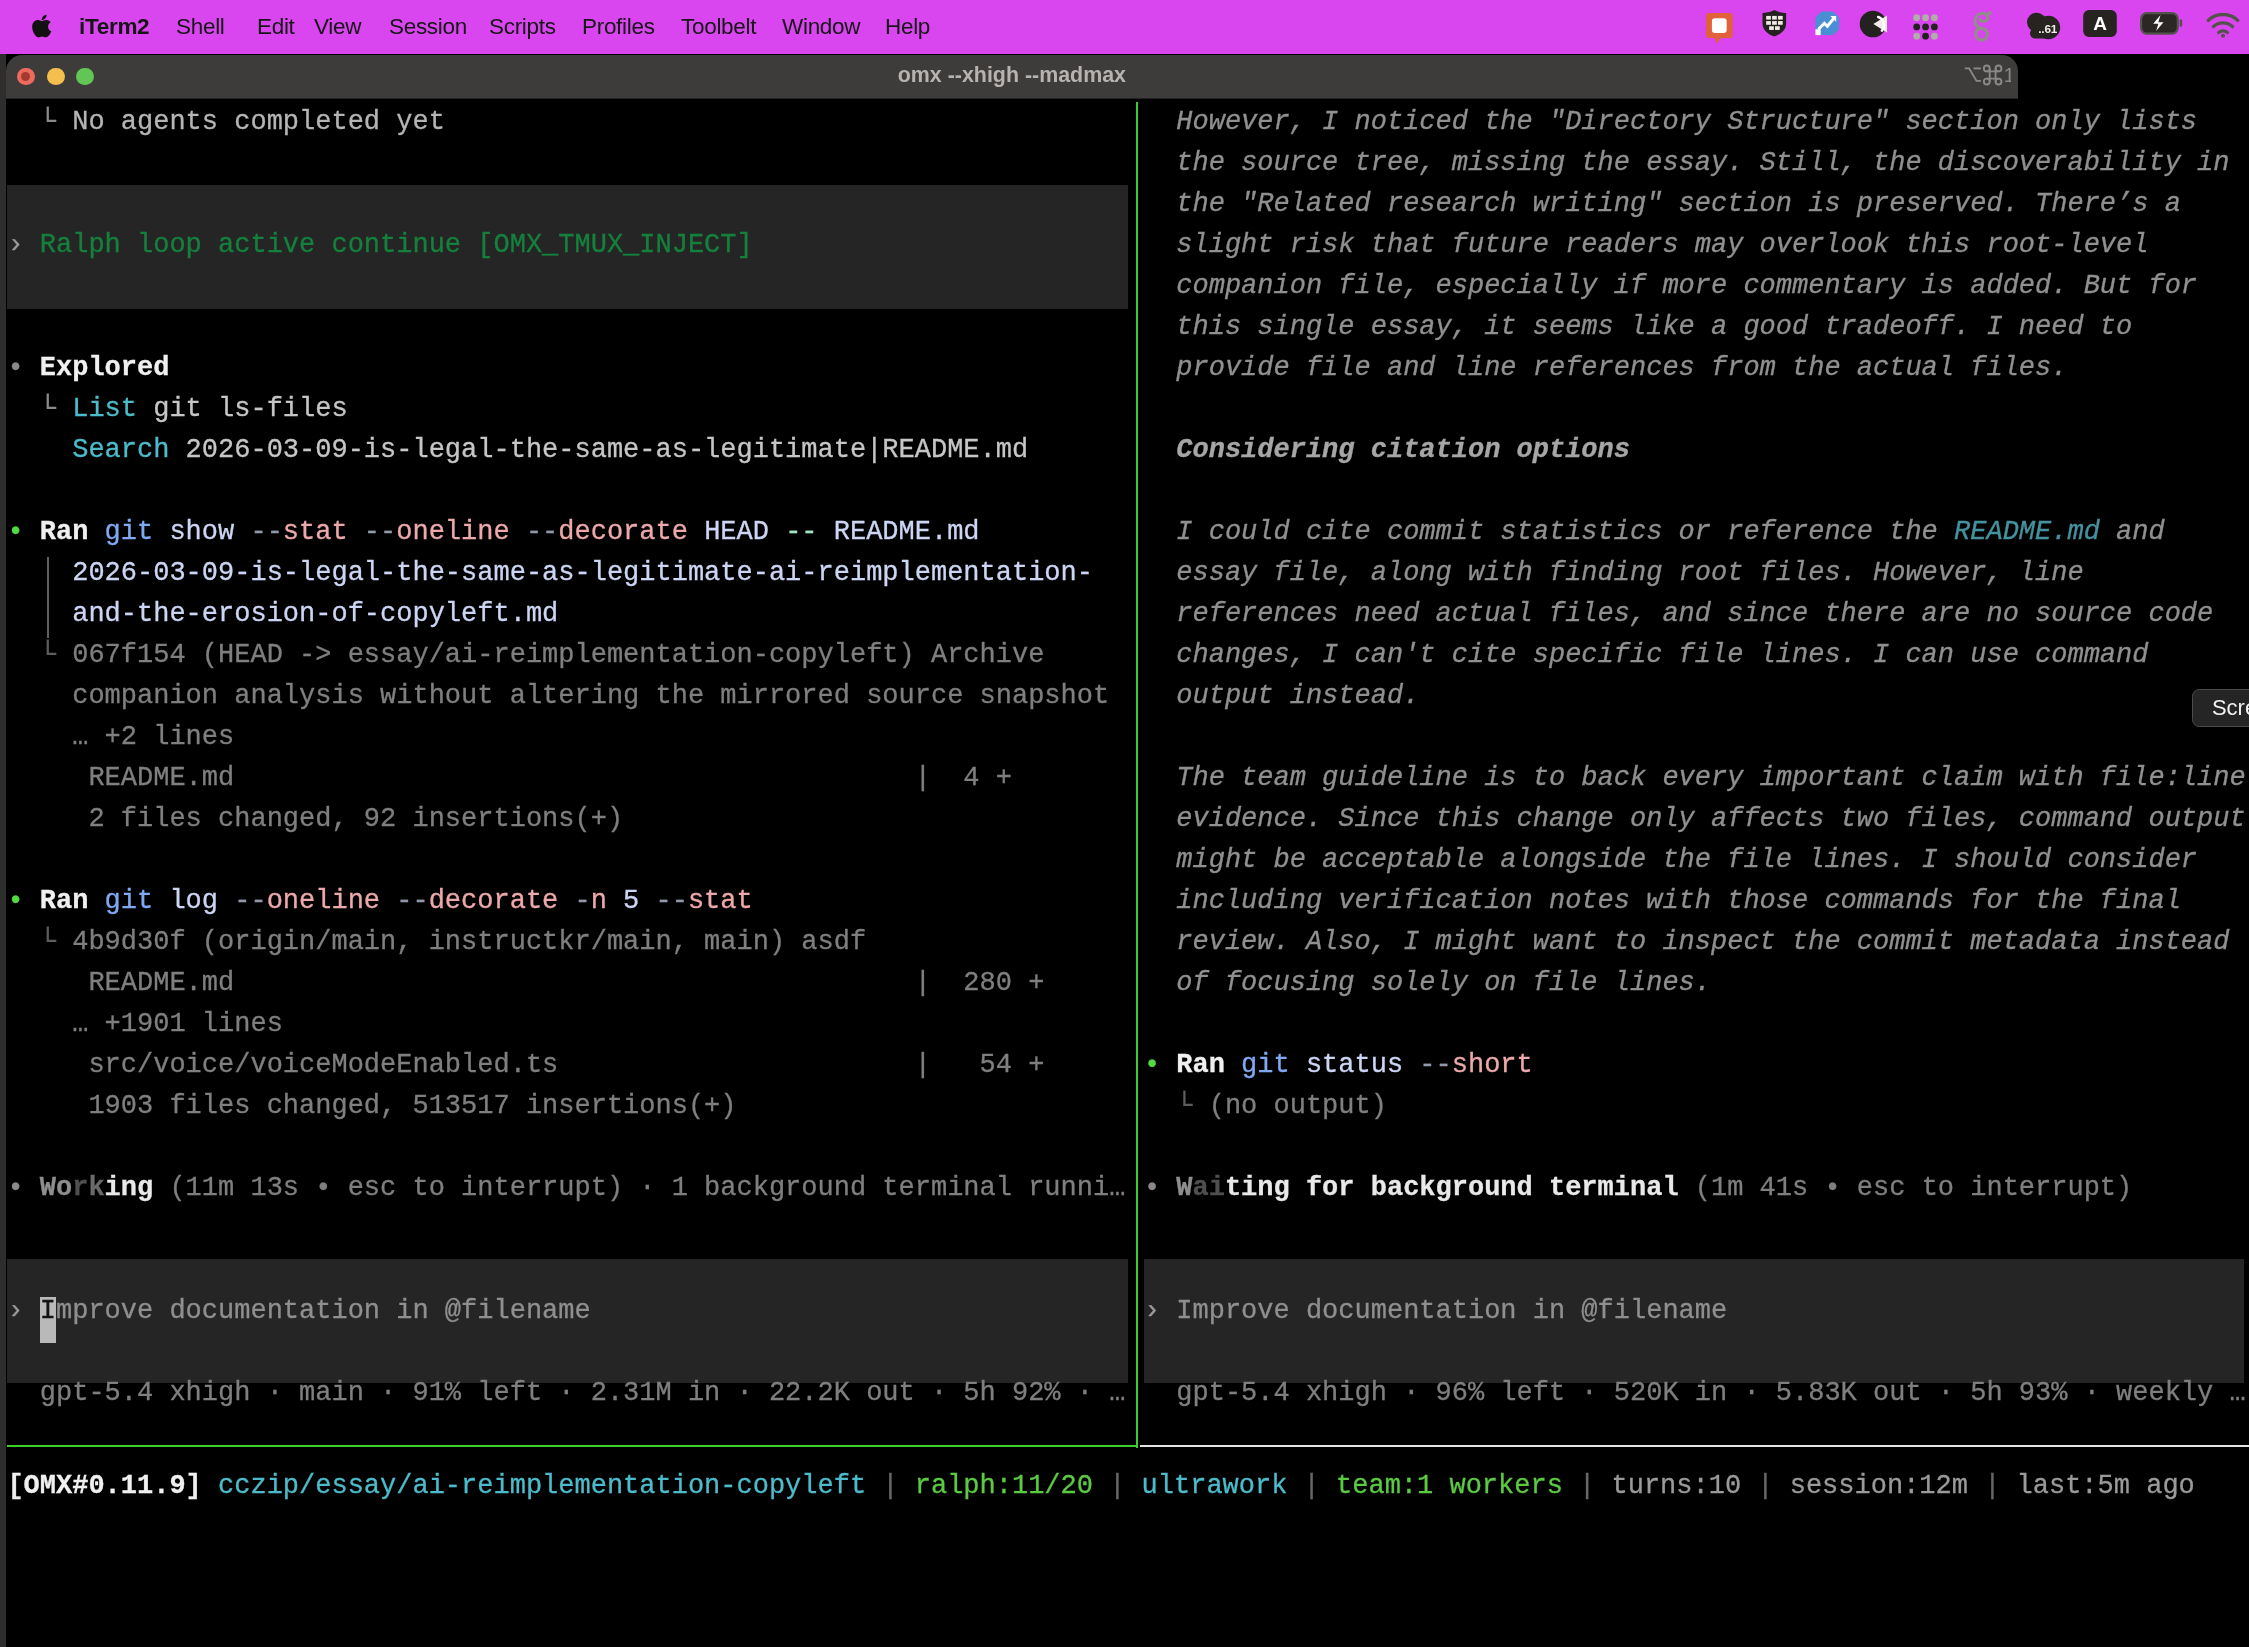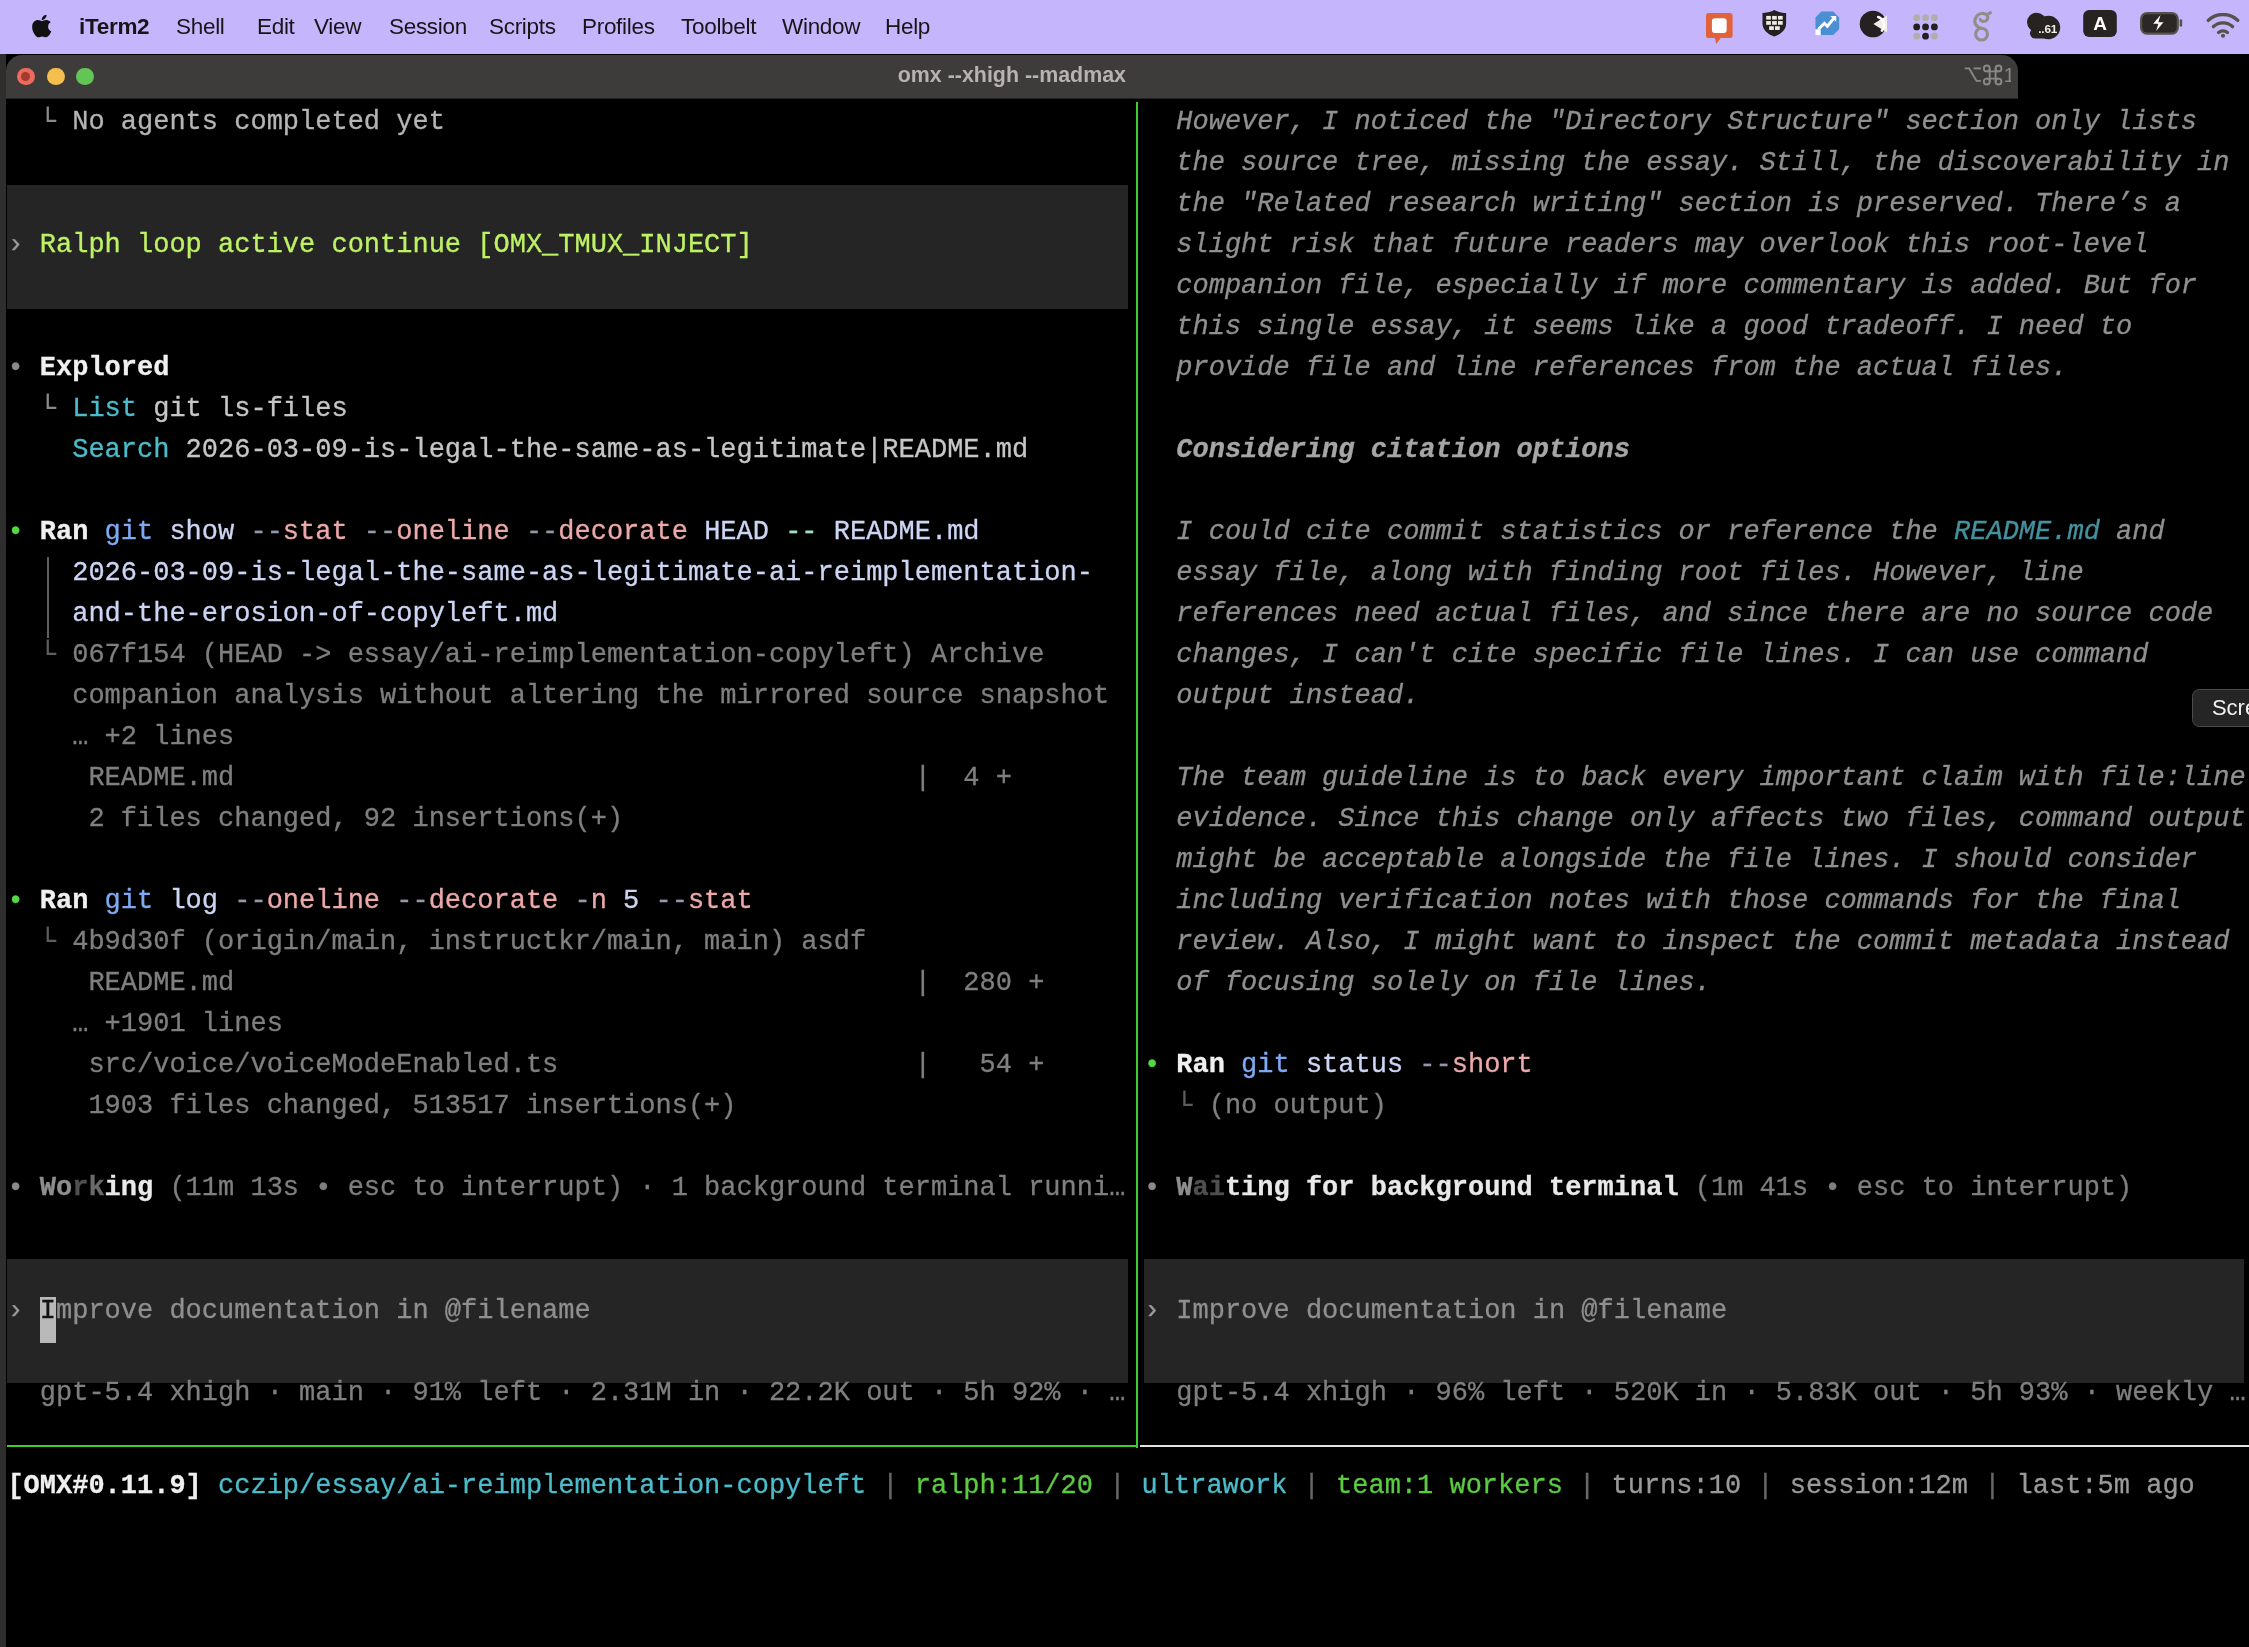--- a/index.html
+++ b/index.html
@@ -1,14 +1,14 @@
 <!DOCTYPE html>
 <html style="font-size:11.8px"><head><meta charset="utf-8"><style>
 html,body{margin:0;padding:0;background:#000;width:2250px;height:1648px;overflow:hidden}
-#menubar{position:absolute;left:0;top:0;width:2250px;height:54px;background:#c4b5fd;font-family:"Liberation Sans",sans-serif;font-size:22.5px;letter-spacing:-0.3px;color:#161616}
+#menubar{position:absolute;left:0;top:0;width:2250px;height:54px;background:#d946ef;font-family:"Liberation Sans",sans-serif;font-size:22.5px;letter-spacing:-0.3px;color:#161616}
 .mi{position:absolute;top:14px;white-space:nowrap}
 #win{position:absolute;left:5.9px;top:55px;width:2012px;height:1588px;background:#000;border-radius:16px 16px 13.3px 13.3px}
 #titlebar{position:absolute;left:0;top:0;width:100%;height:43px;background:#3e3c3a;border-radius:16px 16px 0 0;border-bottom:0.7px solid #232221}
 .tl{position:absolute;top:12.5px;width:17.7px;height:17.7px;border-radius:50%}
 #title{position:absolute;top:8px;left:0;width:100%;text-align:center;font-family:"Liberation Sans",sans-serif;font-weight:bold;font-size:21.4px;color:#b6b3b0}
 #term{position:absolute;left:0;top:44px;width:2244px;height:1544px;font-family:"Liberation Mono",monospace;font-size:27px;line-height:41px;white-space:pre;color:#b5b5b5;-webkit-text-stroke:0.3px currentColor}
 .pane{position:absolute;top:3px}
 .r{height:41px}
 #lpane{left:1.5px}
 #rpane{left:1138px;font-size:27px}
@@ -17,21 +17,21 @@
 #hgreen{position:absolute;left:1.5px;top:1346px;width:1131px;height:2.2px;background:#3fcc30}
 #hwhite{position:absolute;left:1134px;top:1346px;width:1110px;height:2.2px;background:#e2e2e2}
 #statusrow{position:absolute;left:1.5px;top:1367px;font-size:27px}
 #tmuxbar{position:absolute;left:1.5px;top:1491px;width:2237px;height:42px;background:#54bf39;color:#0e2a03;font-size:27px}
 #tmuxbar .in{position:absolute;left:5.9px;top:0;line-height:42px}
 #tmuxbar .rt{position:absolute;right:2.2px;top:0;line-height:42px}
 #scre{position:absolute;left:2186px;top:634px;width:81px;height:38px;background:#252525;border:1.5px solid #4c4c4c;border-radius:7.4px;color:#f2f2f2;font-family:"Liberation Sans",sans-serif;font-size:22px;line-height:35px;padding-left:19px;box-sizing:border-box}
 .dg{color:#7f7f7f}
 .g2{color:#8f8f8f}
 .pr{color:#9a9a9a}
-.bx{color:#bef264}
+.bx{color:#15803d}
 .tree{color:#8a8a8a}
 .tree2{color:#5e5e5e}
 .wb{color:#f0f0f0;font-weight:bold}
 .gb{color:#52d943}
 .bu{color:#8a8a8a}
 .blue{color:#7fa9f2}
 .lav{color:#cdd5f4}
 .pink{color:#eca8aa}
 .fdash{color:#9298aa}
 .teal{color:#a3e4c5}

